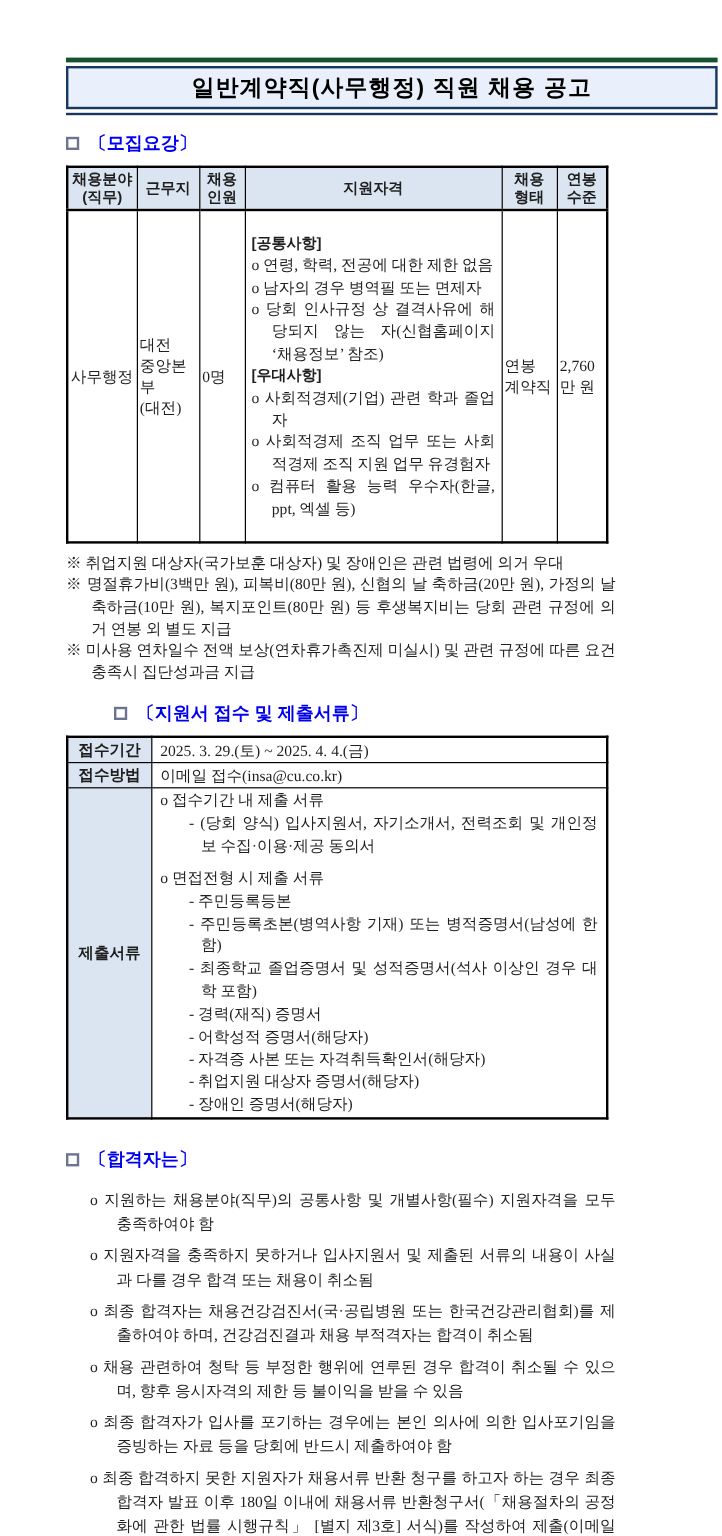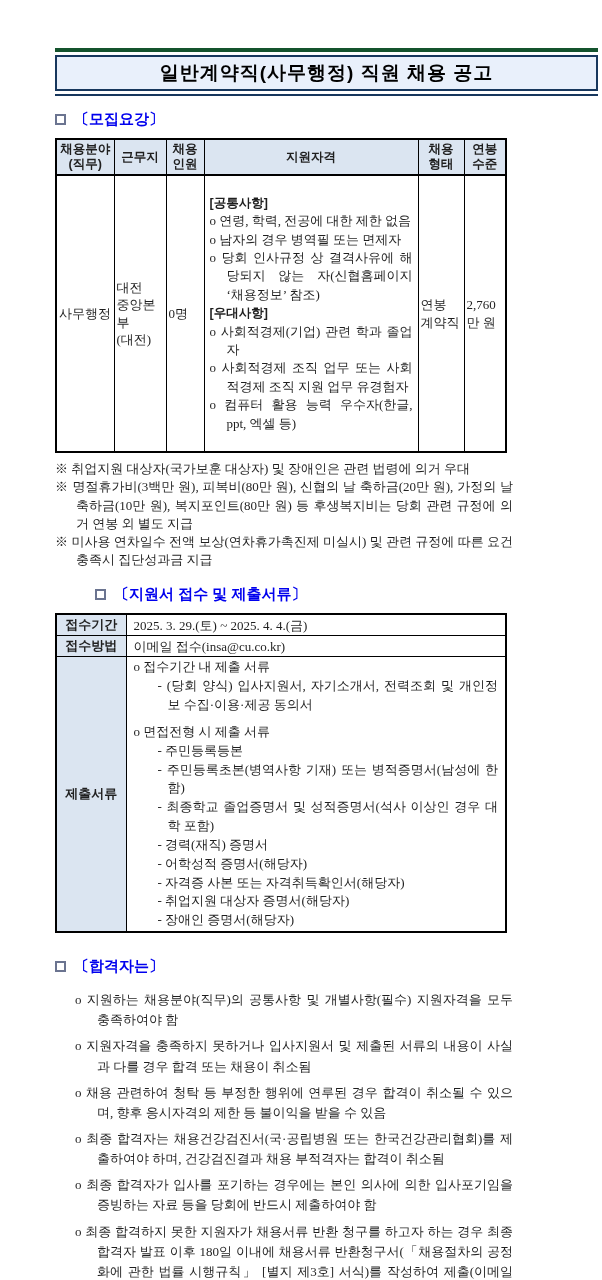--- a/index.html
+++ b/index.html
@@ -165,22 +165,22 @@
     </table>
 
   <div class="sec-head sh3">
     <span class="sec-square"></span>
     <span>〔합격자는〕</span>
   </div>
 
   <div class="etc">
     <div class="etc-item"><span class="marker">o</span> <span>지원하는 채용분야(직무)의 공통사항 및 개별사항(필수) 지원자격을 모두 충족하여야 함</span></div>
     <div class="etc-item"><span class="marker">o</span> <span>지원자격을 충족하지 못하거나 입사지원서 및 제출된 서류의 내용이 사실과 다를 경우 합격 또는 채용이 취소됨</span></div>
+    <div class="etc-item"><span class="marker">o</span> <span>최종 합격자는 채용건강검진서(국·공립병원 또는 한국건강관리협회)를 제출하여야 하며, 건강검진결과 채용 부적격자는 합격이 취소됨</span></div>
     <div class="etc-item"><span class="marker">o</span> <span>채용 관련하여 청탁 등 부정한 행위에 연루된 경우 합격이 취소될 수 있으며, 향후 응시자격의 제한 등 불이익을 받을 수 있음</span></div>
-    <div class="etc-item"><span class="marker">o</span> <span>최종 합격자는 채용건강검진서(국·공립병원 또는 한국건강관리협회)를 제출하여야 하며, 건강검진결과 채용 부적격자는 합격이 취소됨</span></div>
     <div class="etc-item"><span class="marker">o</span> <span>최종 합격자가 입사를 포기하는 경우에는 본인 의사에 의한 입사포기임을 증빙하는 자료 등을 당회에 반드시 제출하여야 함</span></div>
 
     <div class="etc-item">
       <span class="marker">o</span>
       <span>최종 합격하지 못한 지원자가 채용서류 반환 청구를 하고자 하는 경우 최종 합격자 발표 이후 180일 이내에 채용서류 반환청구서(「채용절차의 공정화에 관한 법률 시행규칙」 [별지 제3호] 서식)를 작성하여 제출(이메일 접수 : </span>
       
     </div>
 
   </div>
 

